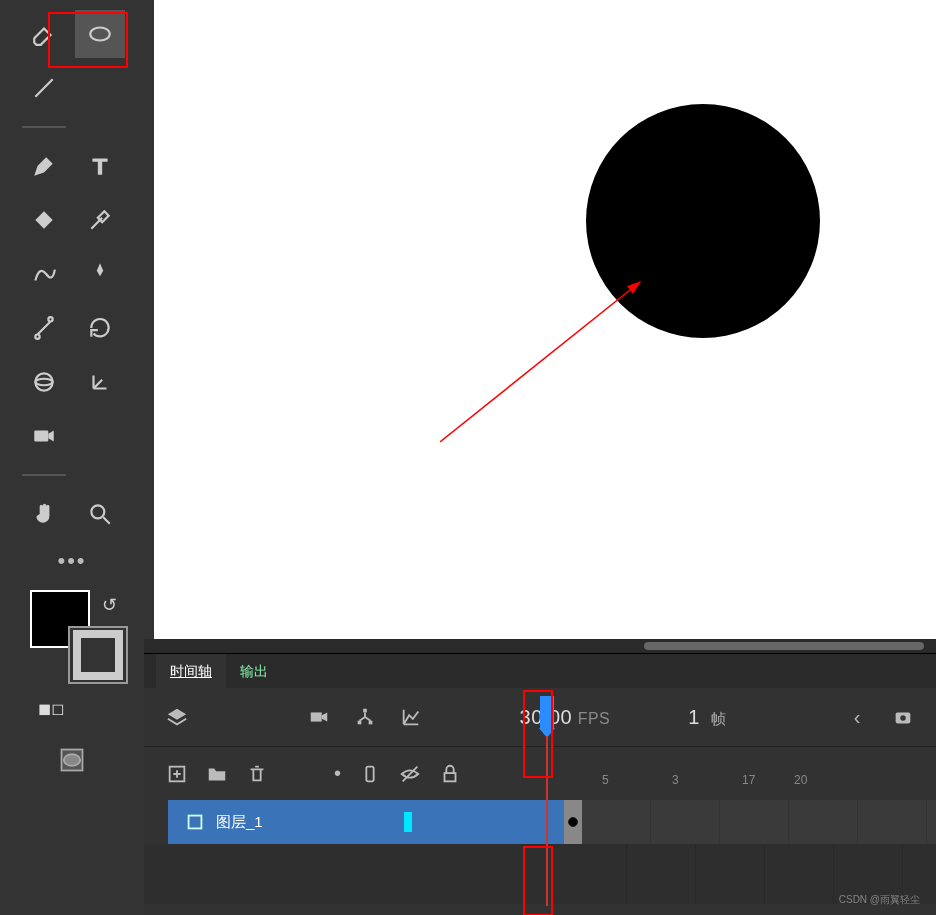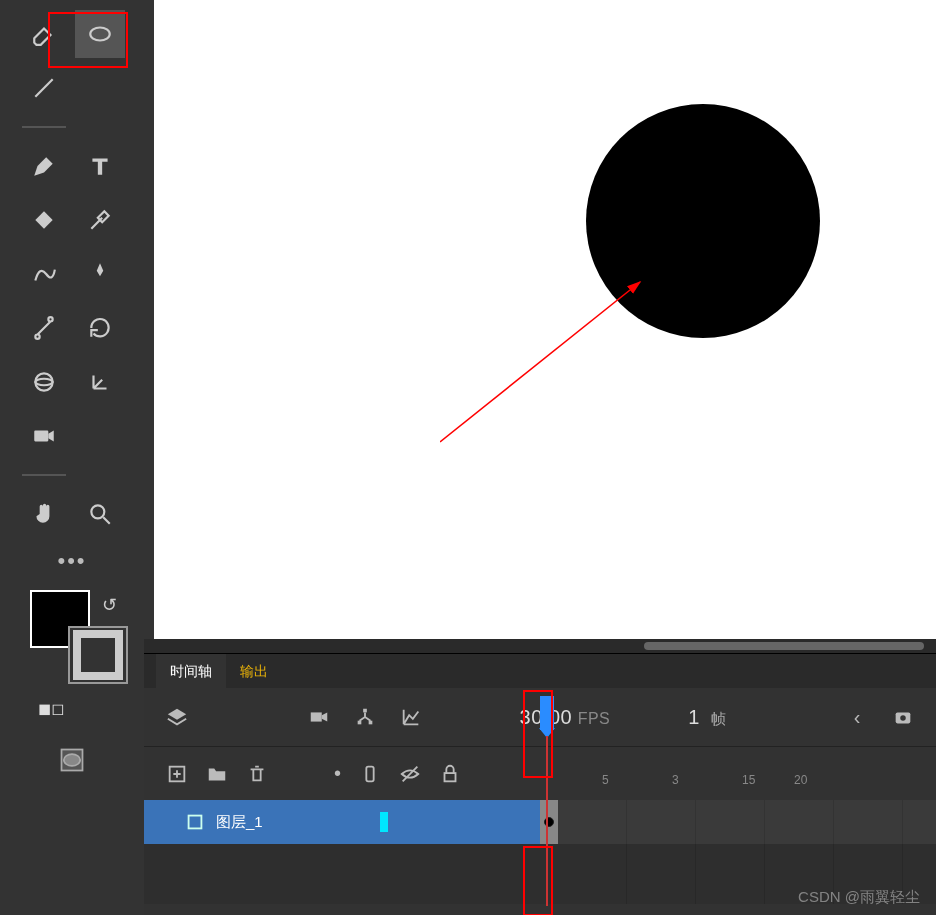--- a/index.html
+++ b/index.html
@@ -21,44 +21,44 @@
   .oval-btn { margin-top: 50px; width: 40px; height: 40px; display: flex; align-items: center; justify-content: center; }
   .main { flex: 1; display: flex; flex-direction: column; }
   .canvas-wrap { flex: 1; background: #333; position: relative; }
   .canvas { position: absolute; left: 10px; top: 0; right: 0; bottom: 0; background: #fff; }
   .circle { position: absolute; left: 432px; top: 104px; width: 234px; height: 234px; background: #000; border-radius: 50%; }
   .arrow { position: absolute; left: 286px; top: 272px; width: 210px; height: 180px; pointer-events: none; }
   .hscroll { position: absolute; left: 0; right: 0; bottom: 0; height: 14px; background: #2a2a2a; }
   .hscroll-thumb { position: absolute; left: 500px; top: 3px; width: 280px; height: 8px; background: #666; border-radius: 4px; }
   .panel { height: 262px; background: #323232; display: flex; flex-direction: column; border-top: 1px solid #000; }
   .tabs { height: 34px; background: #2a2a2a; display: flex; align-items: stretch; padding-left: 12px; }
-  .tab { padding: 0 14px; display: flex; align-items: center; font-size: 14px; color: #eab308; border-top: 2px solid transparent; }
-  .tab.active { color: #fff; background: #323232; }
+  .tab { padding: 0 14px; display: flex; align-items: center; font-size: 14px; color: #86efac; border-top: 2px solid transparent; }
+  .tab.active { color: #fff; background: #323232; text-decoration: underline; }
   .panel-tools { height: 58px; display: flex; align-items: center; padding: 0 22px; gap: 24px; color: #aaa; position: relative; }
   .spacer { flex: 1; }
   .fps { font-size: 18px; color: #888; letter-spacing: 0.5px; }
   .fps .num { color: #ddd; font-size: 20px; }
   .fps .lbl { font-size: 16px; }
   .ruler-row { height: 54px; display: flex; align-items: center; padding: 0 22px; gap: 18px; color: #bbb; border-top: 1px solid #222; position: relative; }
   .ruler { position: absolute; left: 390px; top: 20px; right: 0; height: 30px; }
   .tick { position: absolute; top: 6px; font-size: 12px; color: #888; }
-  .layer-row { height: 44px; display: flex; align-items: center; background: #3a73b8; color: #fff; font-size: 15px; padding-left: 40px; gap: 10px; position: relative; }
+  .layer-row { height: 44px; display: flex; align-items: center; background: #3a73b8; color: #fff; font-size: 15px; padding-left: 16px; gap: 10px; position: relative; margin-left: 24px; }
   .layer-color { position: absolute; left: 236px; top: 12px; width: 8px; height: 20px; background: #00e6ff; }
   .keyframe-area { position: absolute; left: 396px; top: 0; width: 18px; height: 44px; background: #888; display: flex; align-items: center; justify-content: center; }
   .keyframe-dot { width: 10px; height: 10px; background: #000; border-radius: 50%; border:1px solid #222; }
   .grid-track { position: absolute; left: 414px; top: 0; right: 0; height: 44px; background: repeating-linear-gradient(90deg, #3a3a3a 0 68px, #333 68px 69px); }
   .playhead { position: absolute; left: 389px; top: 0; width: 28px; height: 228px; pointer-events: none; }
   .playhead-head { position: absolute; top: 8px; left: 7px; width: 14px; height: 34px; background: #2a8cff; }
   .playhead-tip { position: absolute; top: 40px; left: 6px; width: 0; height: 0; border-left: 8px solid transparent; border-right: 8px solid transparent; border-top: 10px solid #2a8cff; }
   .playhead-line { position: absolute; top: 48px; left: 13px; width: 2px; height: 170px; background: #cc3333; }
   .red-box-play { position: absolute; left: 379px; top: 2px; width: 30px; height: 88px; border: 2px solid #ff0000; }
   .red-box-key { position: absolute; left: 379px; top: 158px; width: 30px; height: 70px; border: 2px solid #ff0000; }
   .icon { width: 22px; height: 22px; display: inline-flex; align-items: center; justify-content: center; }
   .more-dots { font-size: 22px; letter-spacing: 2px; color:#bbb; margin-top:10px;}
-  .watermark { position: absolute; right: 16px; bottom: 8px; color: rgba(200,200,200,0.55); font-size: 15px; }
+  .watermark { position: absolute; right: 16px; bottom: 8px; color: rgba(200,200,200,0.55); font-size: 10px; }
 </style>
 </head>
 <body>
 
 <div class="root">
   <div class="toolbar">
     <div class="tool-grid">
       <div class="tool">
           <svg viewBox="0 0 24 24" fill="none" stroke="currentColor" stroke-width="2">
             <path d="M3 16 L12 7 L18 13 L9 22 H5 L3 20 Z"></path>
@@ -262,21 +262,21 @@
             </span>
           <span class="icon">
               <svg viewBox="0 0 24 24" stroke="#bbb" stroke-width="2" fill="none">
                 <rect x="6" y="11" width="12" height="9"></rect>
                 <path d="M8 11 V7 a4 4 0 0 1 8 0 V11"></path>
               </svg>
             </span>
           <div class="ruler">
             <span class="tick" style="left:68px">5</span>
             <span class="tick" style="left:138px">3</span>
-            <span class="tick" style="left:208px">15</span>
+            <span class="tick" style="left:208px">17</span>
             <span class="tick" style="left:260px">20</span>
           </div>
         </div>
         <div class="layer-row">
           <span class="icon">
               <svg viewBox="0 0 24 24" stroke="#cfe" stroke-width="2" fill="none">
                 <rect x="5" y="5" width="14" height="14"></rect>
               </svg>
             </span>
           <span>图层_1</span>

